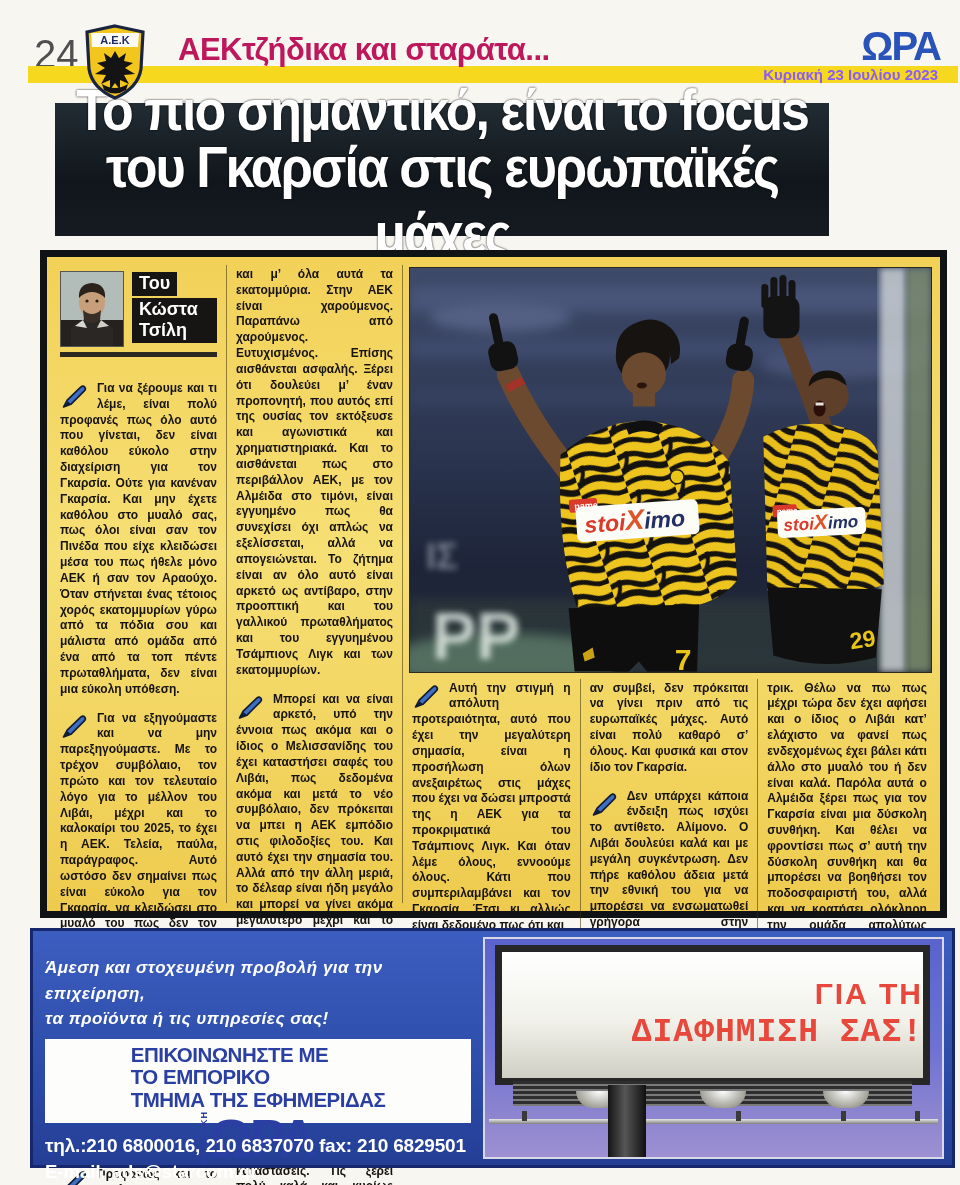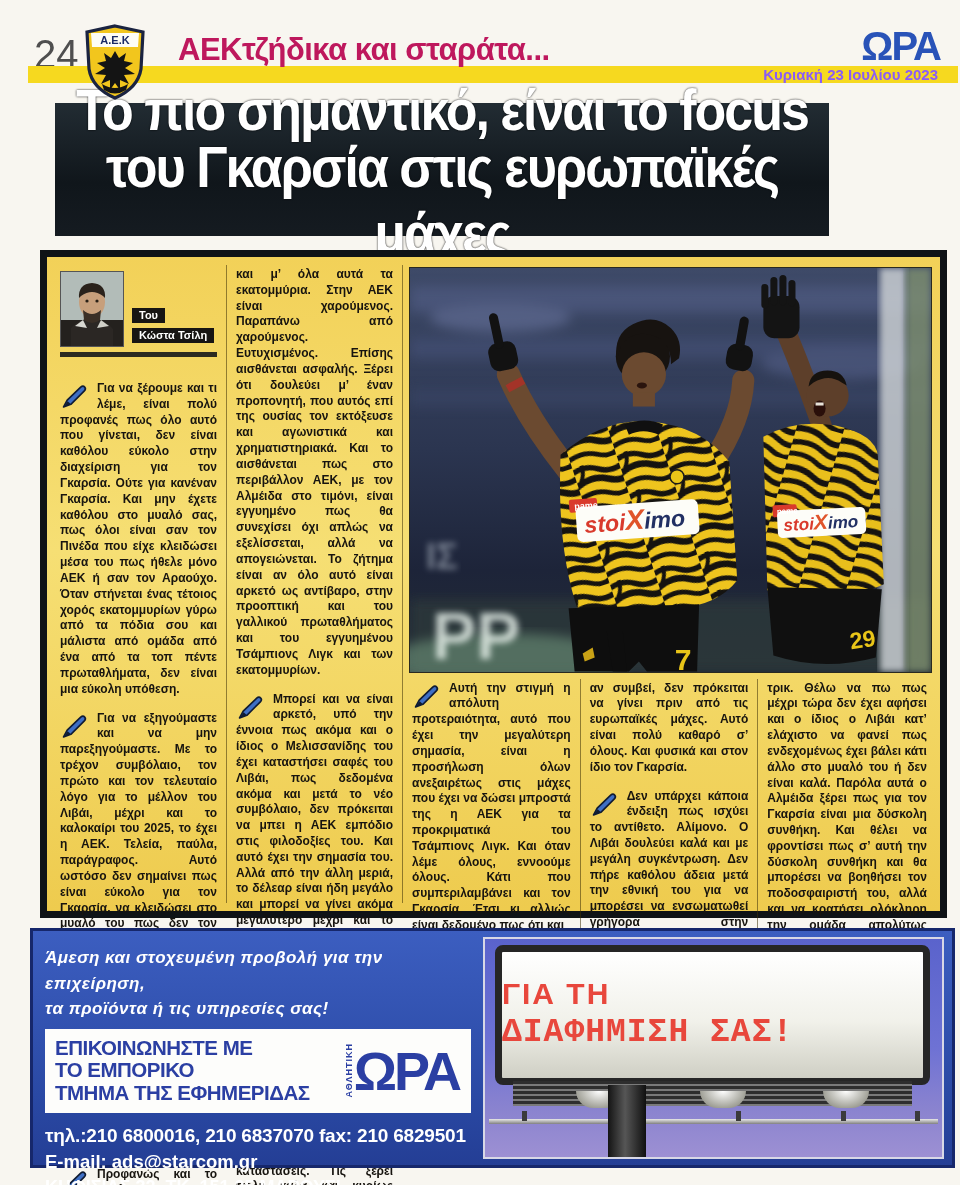--- a/index.html
+++ b/index.html
@@ -33,44 +33,44 @@
   .photo-frame svg{display:block;width:100%;height:100%;}
   .bottom-row{flex:1;display:flex;}
 
   .para{font-size:12px;font-weight:bold;color:#17140f;text-align:justify;line-height:1.32;margin:0 0 13px 0;}
   .pen-svg{float:left;width:30px;height:27px;margin:1px 7px 0 0;}
 
   
   .byline{display:flex;align-items:flex-end;margin:4px 0 6px 0;padding-bottom:5px;border-bottom:5px solid #2c2a20;}
   .byline-portrait{width:62px;height:74px;flex:none;border:1px solid #555;}
   .byline-labels{margin:0 0 2px 8px;}
-  .byline-label{display:inline-block;background:#171513;color:#fff;font-size:11px;font-weight:bold;
+  .byline-label{display:inline-block;background:#171513;color:#fff;font-size:18px;font-weight:bold;
         padding:1px 7px 2px 7px;margin-bottom:2px;}
   .byline-spacer{height:18px;}
 
   
   .ad-section{position:absolute;left:30px;top:928px;width:925px;height:240px;box-sizing:border-box;
         background:linear-gradient(180deg,#3c5ec0,#2a49a4 70%,#243e95);border:3px solid #16276b;display:flex;}
-  .ad-left{width:448px;flex:none;padding:14px 4px 0 12px;box-sizing:border-box;}
+  .ad-left{width:448px;flex:none;padding:24px 4px 0 12px;box-sizing:border-box;}
   .ad-tagline{color:#fff;font-size:17px;font-weight:bold;font-style:italic;line-height:1.5;letter-spacing:.5px;}
-  .ad-contact-box{background:#fdfdfb;margin:7px 6px 0 0;padding:5px 10px;display:flex;align-items:center;height:74px;}
+  .ad-contact-box{background:#fdfdfb;margin:7px 6px 0 0;padding:5px 10px;display:flex;align-items:center;height:74px;flex-direction:column;}
   .ad-contact-text{flex:1;color:#2b3fa3;font-weight:bold;font-size:20.5px;line-height:1.1;letter-spacing:-0.5px;}
   .ora-logo{display:flex;align-items:center;margin-right:2px;}
   .ora-vertical{writing-mode:vertical-rl;transform:rotate(180deg);font-size:9px;font-weight:bold;color:#2b3fa3;letter-spacing:1px;}
   .ora-main{font-size:54px;font-weight:bold;color:#2b3fa3;letter-spacing:-3px;line-height:1;}
   .ad-lines{margin-top:12px;color:#fff;font-weight:bold;}
   .ad-phone{font-size:19px;letter-spacing:-0.2px;}
   .ad-email{font-size:18.5px;margin-top:4px;}
   .ad-address{font-size:18px;margin-top:4px;}
 
   .ad-billboard{flex:1;position:relative;margin:6px 8px 6px 2px;border:2px solid #d8d8e6;
         background:linear-gradient(180deg,#5a63cc,#6e72d4 50%,#8a83cf 78%,#9d90d3);overflow:hidden;}
-  .board{position:absolute;left:10px;right:12px;top:6px;height:126px;border:7px solid #262626;border-radius:8px;
+  .board{position:absolute;left:10px;right:12px;top:6px;height:126px;border:7px solid #262626;border-radius:0;
         background:linear-gradient(180deg,#ffffff,#f1f1ea 55%,#cfcfc4);
-        display:flex;flex-direction:column;justify-content:center;text-align:left;}
+        display:flex;flex-direction:column;justify-content:center;text-align:right;}
   .board-line1{color:#e8473c;font-size:30px;font-weight:bold;letter-spacing:2px;line-height:1.2;}
   .board-line2{color:#e8473c;font-size:33px;font-weight:bold;letter-spacing:1px;line-height:1.25;font-family:Liberation Mono, monospace;}
   .slats{position:absolute;left:28px;right:30px;top:142px;height:25px;
         background:repeating-linear-gradient(180deg,#2e2e2e 0 3px,#7a7a7a 3px 5px);}
   .blight{position:absolute;top:152px;width:46px;height:17px;border-radius:0 0 24px 24px;
         background:radial-gradient(ellipse at 50% 0,#ffffff,#9a9a90 75%);}
   .rail{position:absolute;left:4px;right:4px;top:180px;height:5px;background:linear-gradient(180deg,#e8e8e8,#808080);}
   .rail-tick{position:absolute;top:172px;width:5px;height:10px;background:#3a3a3a;}
   .pole{position:absolute;left:27%;top:146px;width:38px;height:92px;
         background:linear-gradient(90deg,#141414,#565656 45%,#101010);}

